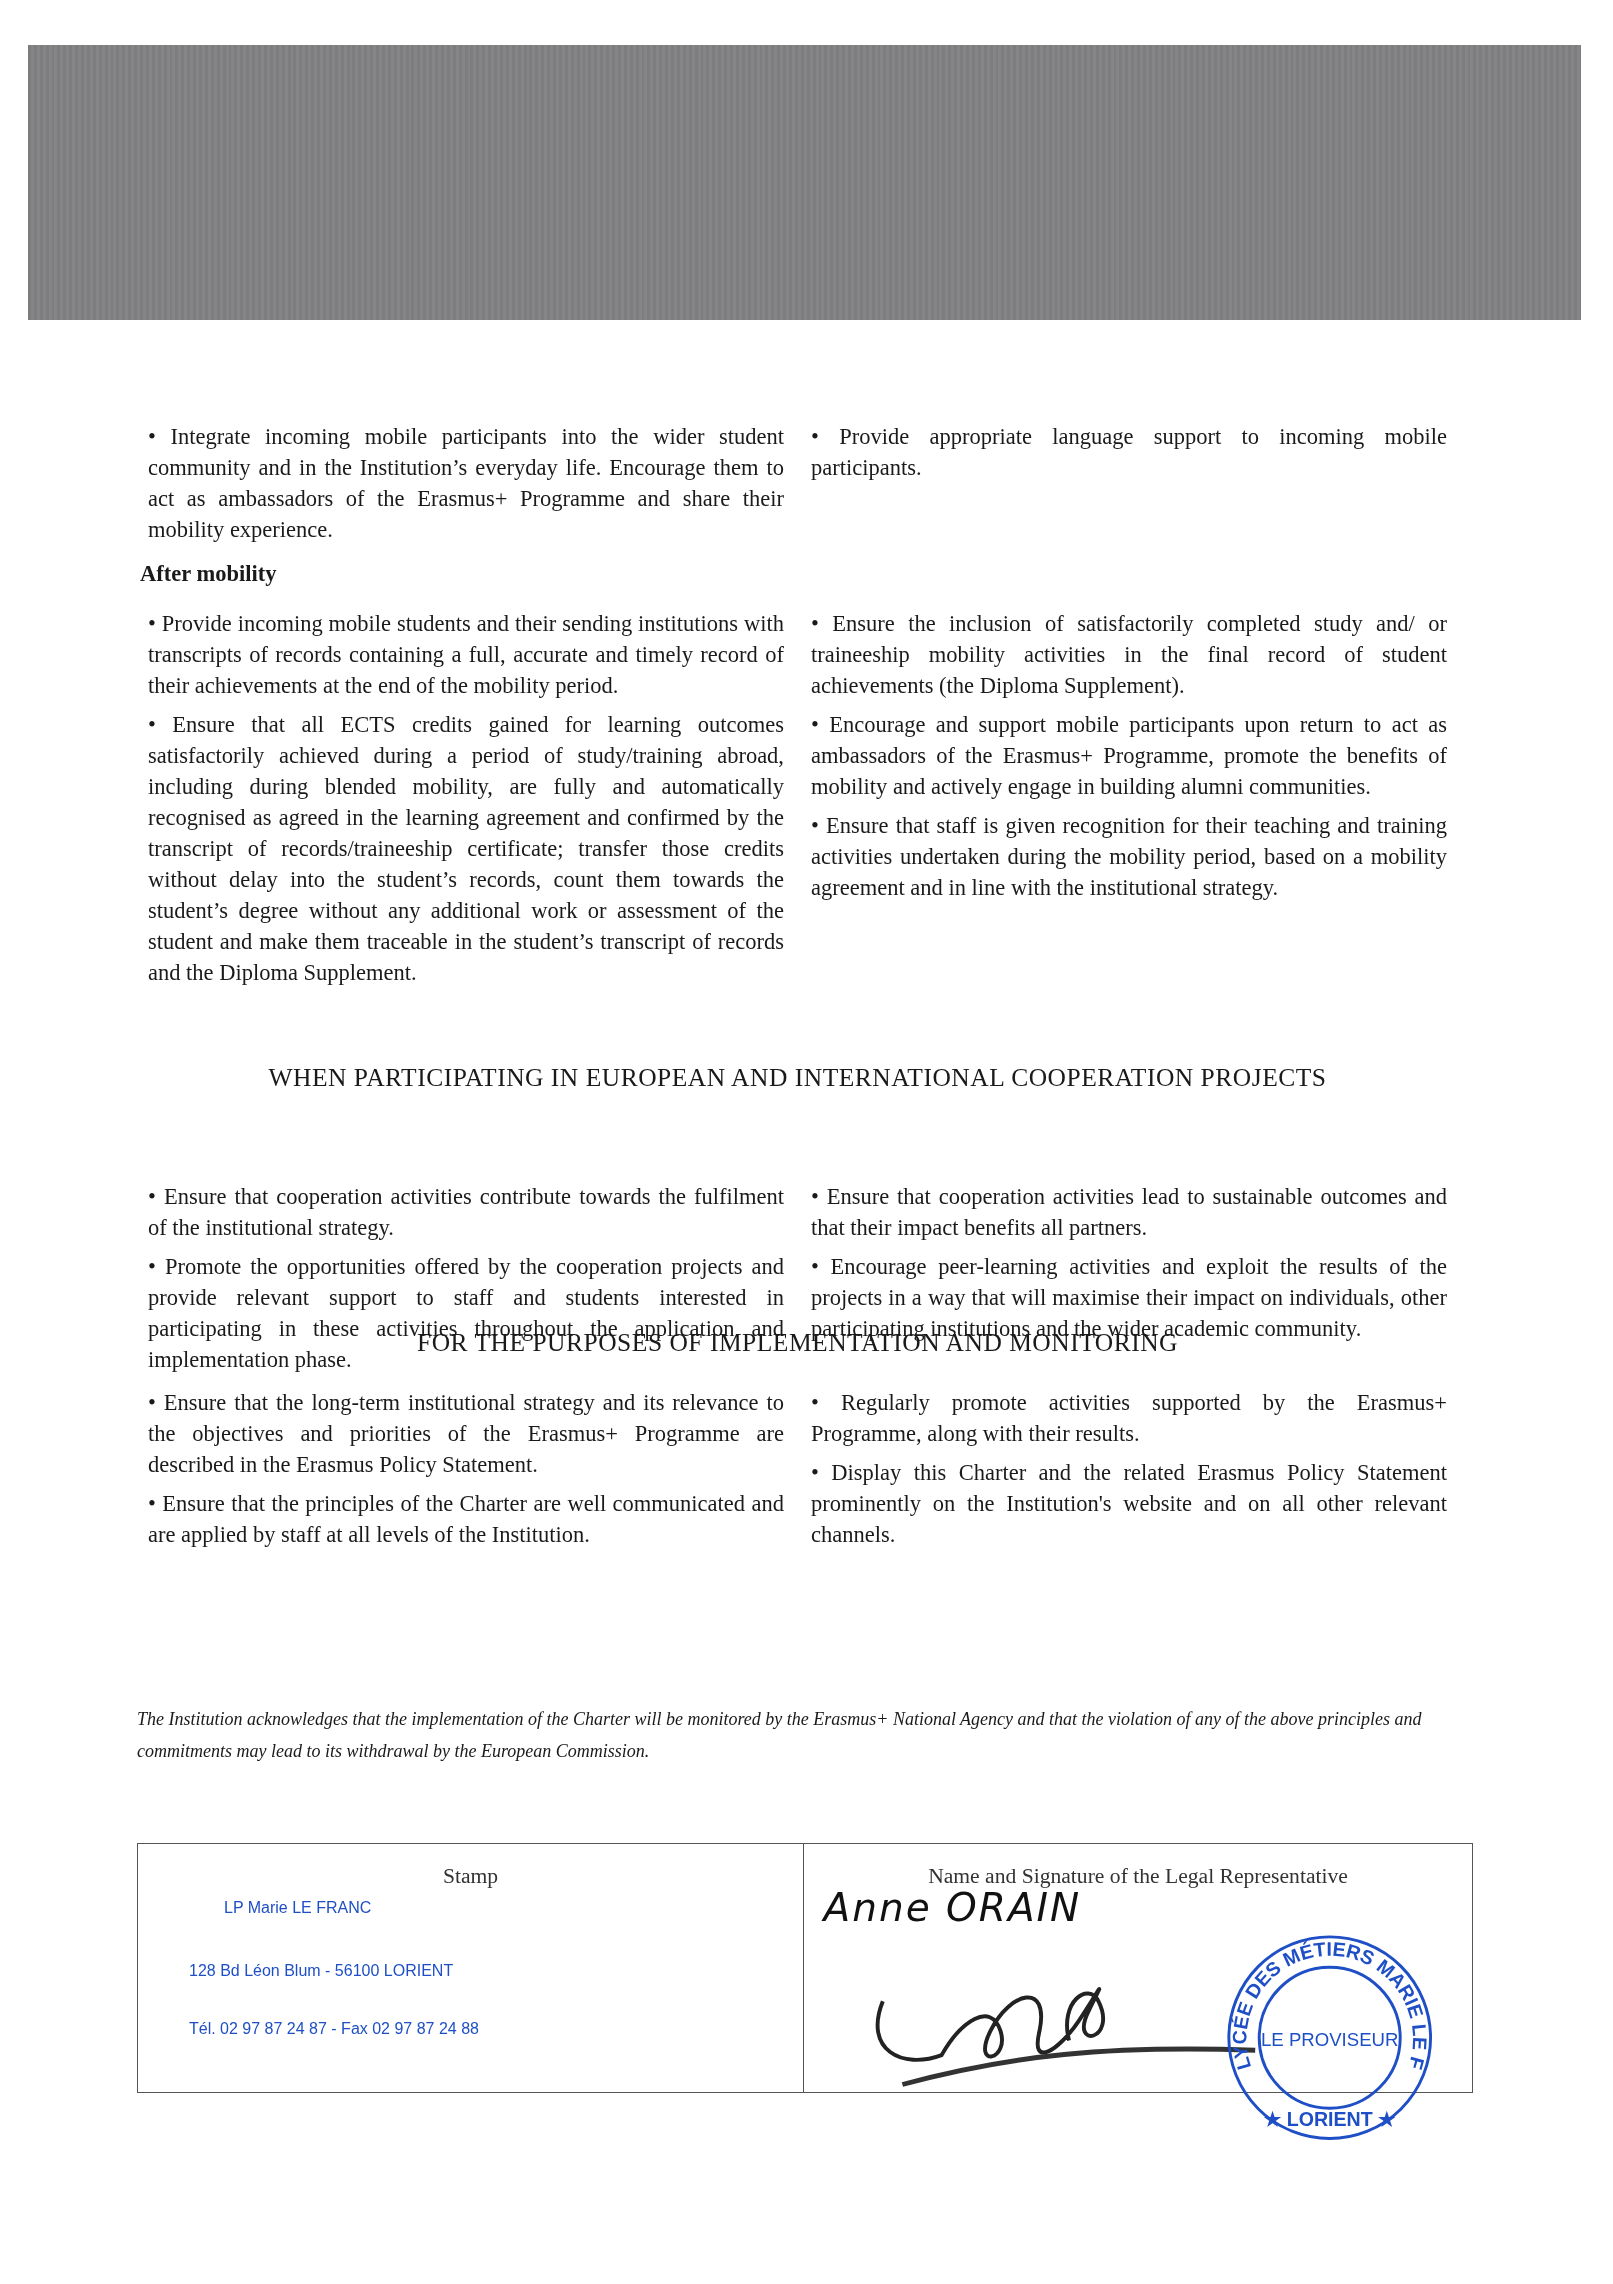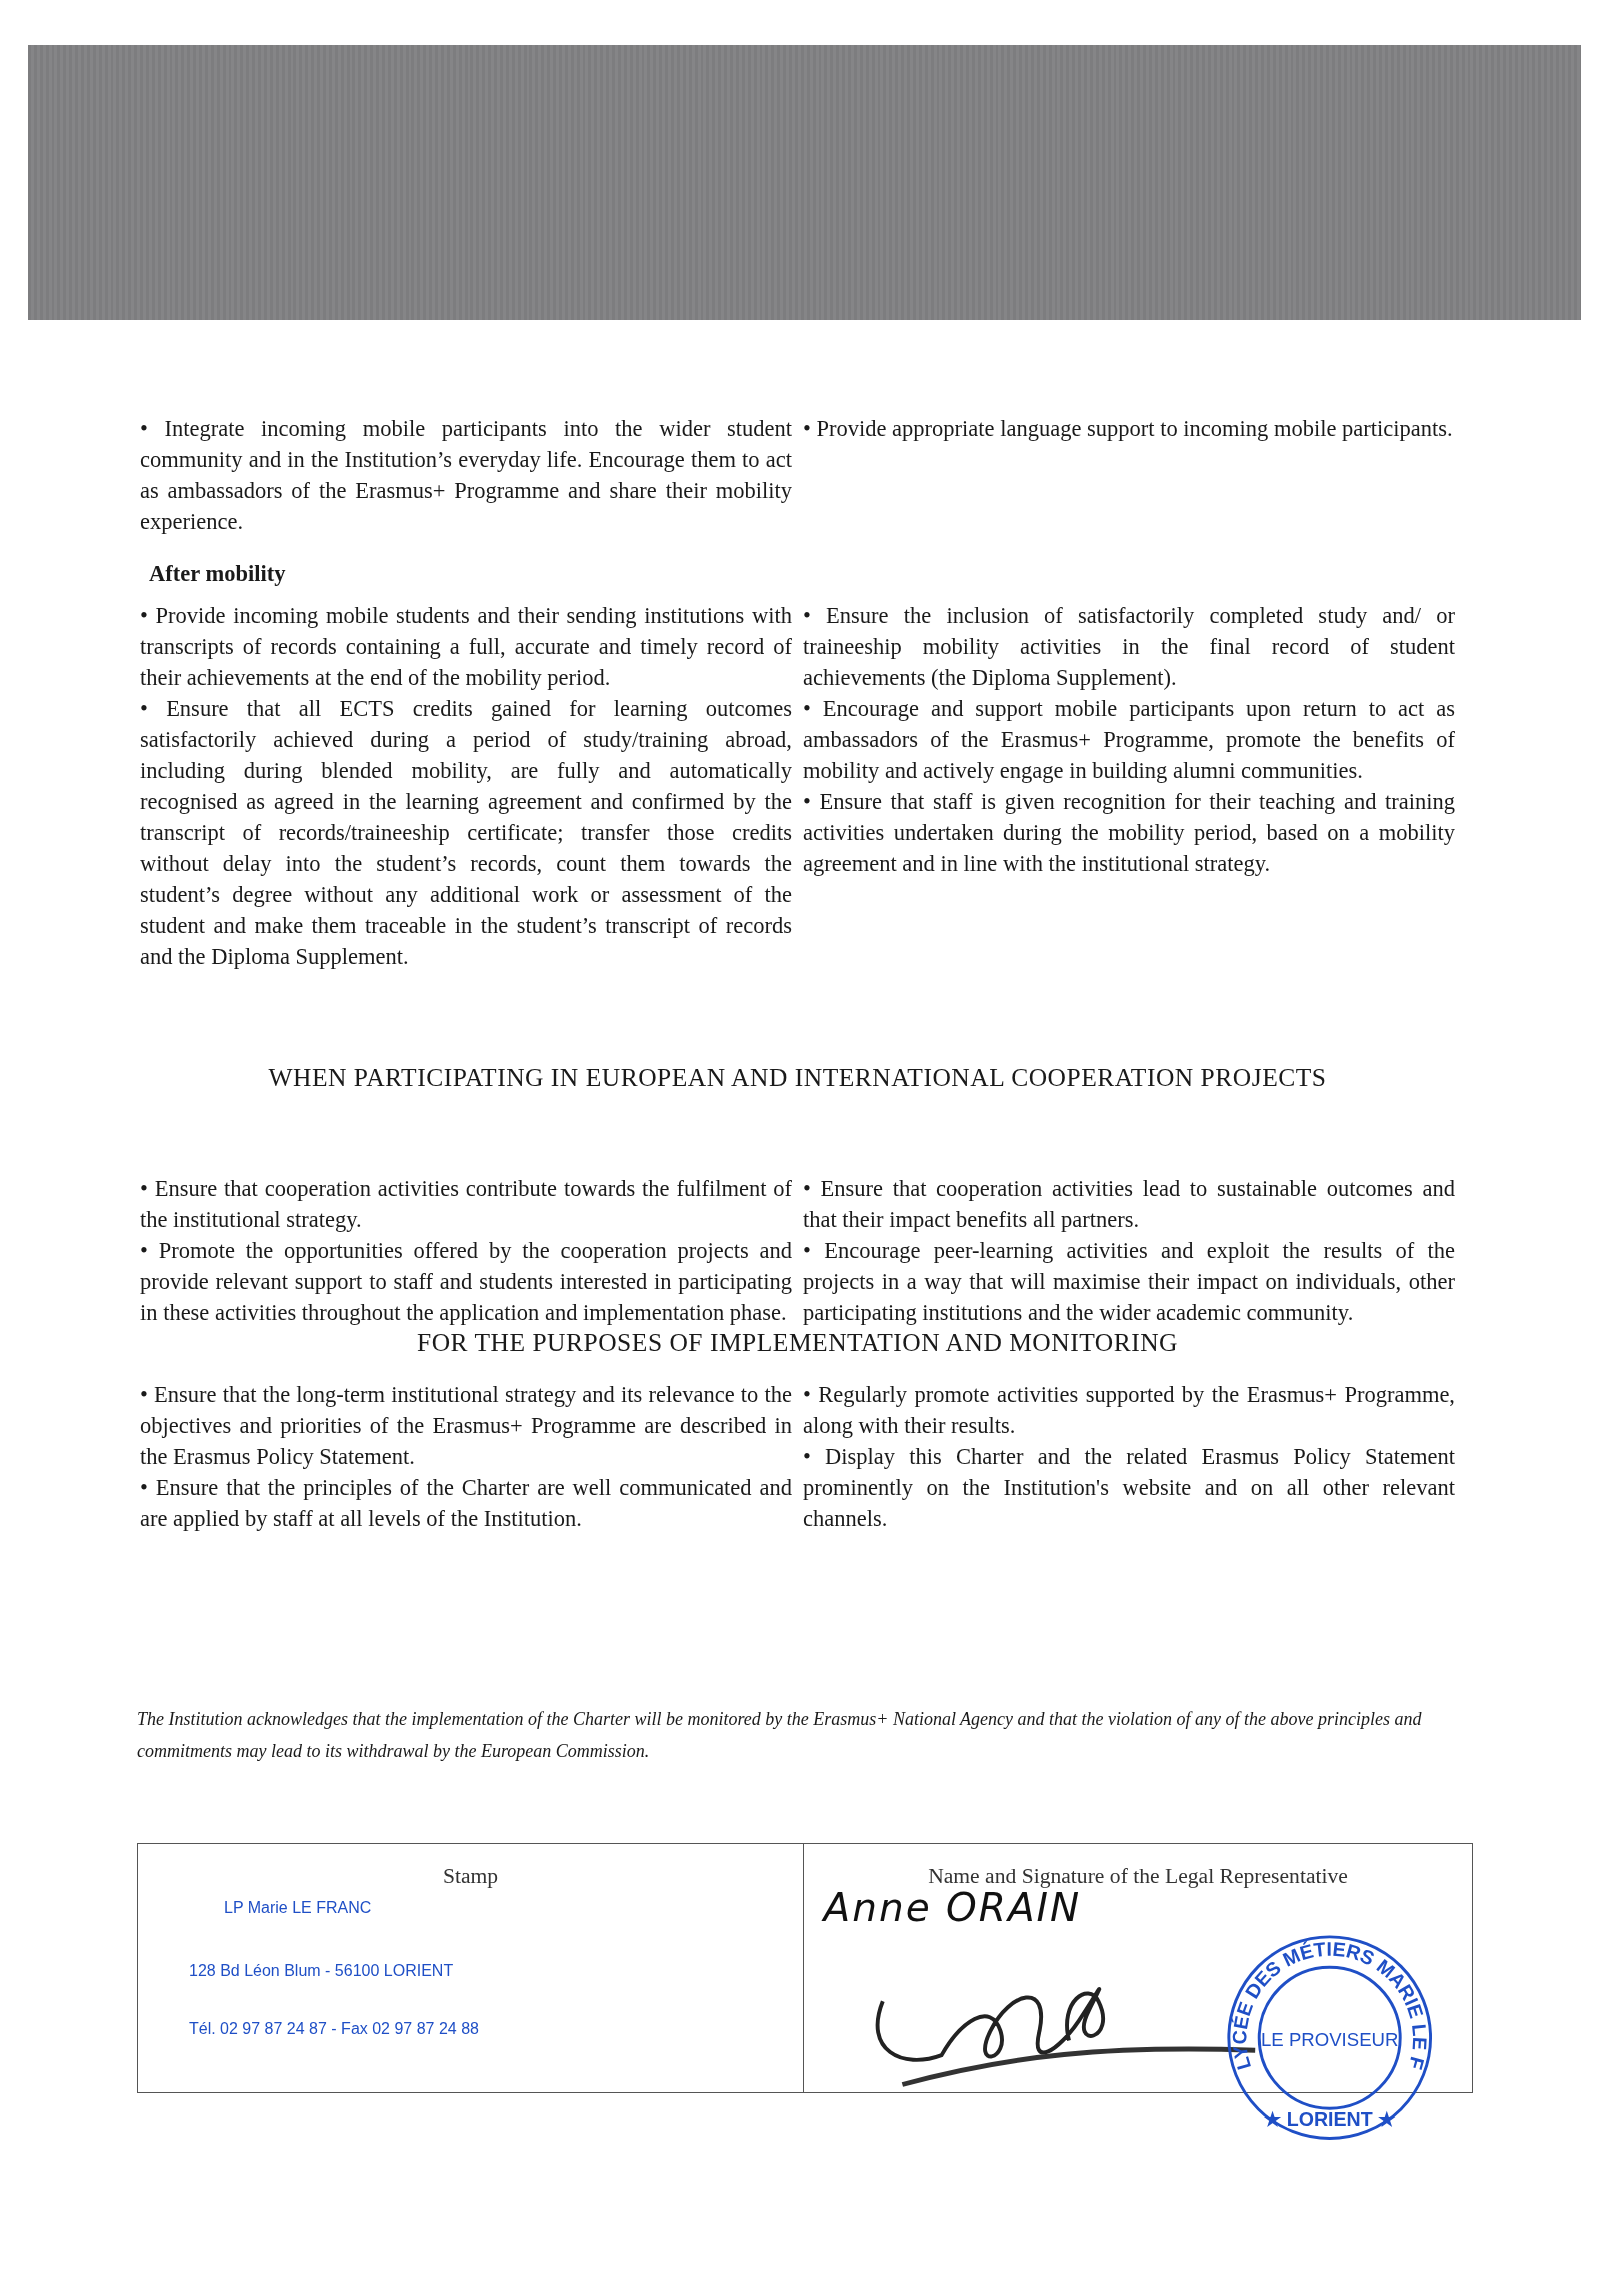--- a/index.html
+++ b/index.html
@@ -7,22 +7,22 @@
     width: 1613px; height: 2285px; position: relative; overflow: hidden;
     font-family: "Liberation Serif", "DejaVu Serif", serif;
     color: #1a1a1a;
   }
   .redaction {
     position: absolute; left: 28px; top: 45px; width: 1553px; height: 275px;
     background: repeating-linear-gradient(90deg, #7d7d7f 0px, #7d7d7f 2.9px, #858587 2.9px, #858587 5.9px);
   }
   .cols { position: absolute; left: 140px; width: 1315px; display: flex; justify-content: space-between; }
   .col { width: 652px; font-size: 22.5px; line-height: 31px; text-align: justify; }
-  .col p { margin: 0; }
-  .subhead { position: absolute; left: 140px; font-weight: bold; font-size: 22.5px; margin-left: 9px; }
+  .col p { margin: 8px; }
+  .subhead { position: absolute; left: 140px; font-weight: bold; font-size: 22.5px; }
   .section-title {
     position: absolute; left: 140px; width: 1315px; text-align: center;
     font-size: 25.5px; letter-spacing: 0.5px;
   }
   .link { text-decoration: underline; }
   .ack {
     position: absolute; left: 137px; width: 1343px; top: 1703px;
     font-style: italic; font-size: 18px; line-height: 32px;
   }
   .sigbox {

